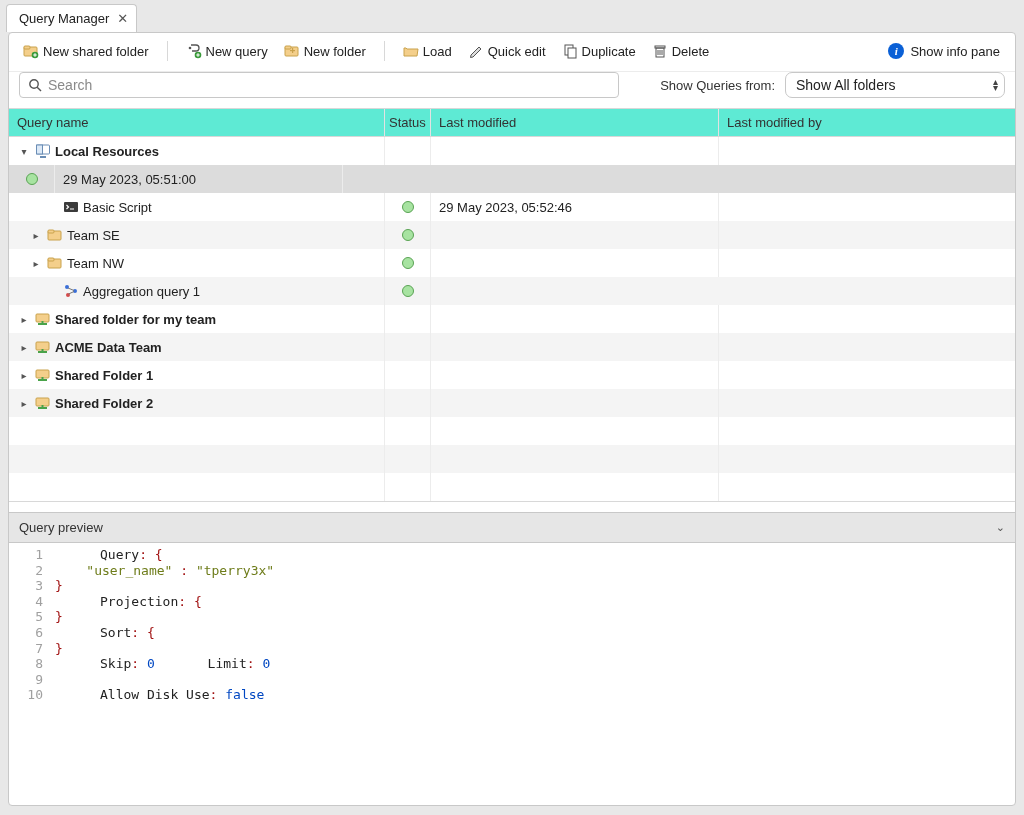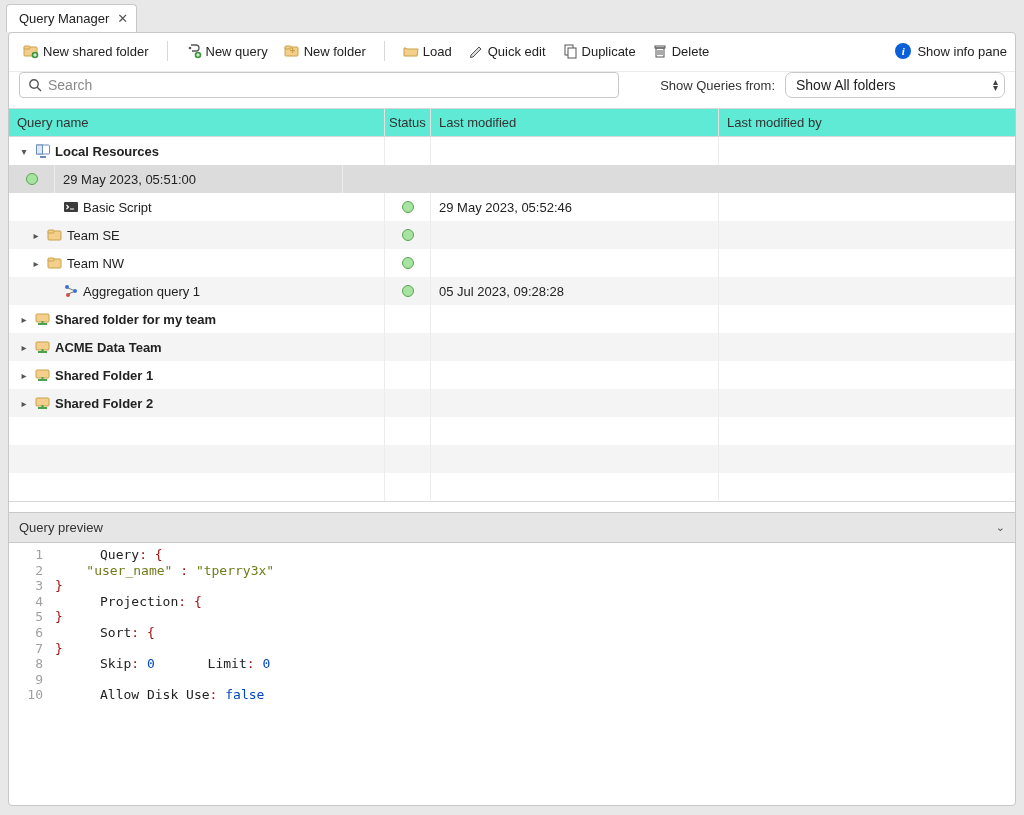--- a/index.html
+++ b/index.html
@@ -2,21 +2,21 @@
 <html><head>
 <meta charset="utf-8">
 <style>
 * { box-sizing: border-box; margin: 0; padding: 0; }
 html, body { width: 1024px; height: 815px; font-family: -apple-system, Arial, sans-serif; font-size: 13px; background: #e8e8e8; overflow: hidden; }
 .app { width: 1024px; height: 815px; background: #e8e8e8; position: relative; }
 .tab-bar { height: 32px; display: flex; align-items: flex-end; padding-left: 6px; }
 .tab { background: #fff; border: 1px solid #c8c8c8; border-bottom: none; border-radius: 4px 4px 0 0; padding: 6px 8px 6px 12px; display: flex; align-items: center; gap: 8px; font-size: 13px; color: #222; }
 .tab .close { color: #555; font-size: 13px; cursor: pointer; }
 .panel { margin: 0 8px 8px 8px; background: #fff; border: 1px solid #c8c8c8; border-radius: 4px; height: 774px; display: flex; flex-direction: column; overflow: hidden; }
-.toolbar { display: flex; align-items: center; padding: 8px 8px 10px 10px; gap: 8px; border-bottom: 1px solid #ececec; }
+.toolbar { display: flex; align-items: center; padding: 8px 15px 10px 10px; gap: 8px; border-bottom: 1px solid #ececec; }
 .tool-btn { display: flex; align-items: center; gap: 4px; padding: 2px 4px; color: #222; cursor: pointer; font-size: 13px; }
 .tool-sep { width: 1px; height: 20px; background: #d8d8d8; margin: 0 6px; }
 .tool-spacer { flex: 1; }
 .info-btn { display: flex; align-items: center; gap: 6px; color: #222; cursor: pointer; font-size: 13px; }
 .info-icon { width: 16px; height: 16px; background: #0a60d6; border-radius: 50%; display: flex; align-items: center; justify-content: center; color: #fff; font-size: 11px; font-weight: bold; font-style: italic; font-family: serif; }
 .search-row { display: flex; align-items: center; padding: 0 10px 10px 10px; gap: 10px; }
 .search-box { flex: 1; max-width: 600px; display: flex; align-items: center; border: 1px solid #c8c8c8; border-radius: 4px; padding: 4px 8px; gap: 6px; }
 .search-box input { border: none; outline: none; flex: 1; font-size: 14px; color: #333; }
 .search-box input::placeholder { color: #8a8a8a; }
 .search-icon { color: #555; }
@@ -263,21 +263,20 @@
                   <circle cx="12" cy="8" r="2" fill="#3a6fd8"></circle>
                   <circle cx="5" cy="12" r="2" fill="#d34b4b"></circle>
                   <path d="M5 5 L11 7.5 M5.5 11 L11 8.5" stroke="#777" stroke-width="1"></path>
                 </svg>
             </span>
             <span>Aggregation query 1</span>
           </div>
           <div class="cell-status">
               <span class="status-dot"></span>
             </div>
-          <div class="cell-lm">05 Jul 2023, 09:28:28</div>
           <div class="cell-by"></div>
         </div>
 
         <div class="row">
           <div class="cell-name">
             <span class="chev">▸</span>
             <span class="icon">
               <svg width="16" height="16">
                   <rect x="1" y="3" width="13" height="8" rx="1" fill="#f4cf8b" stroke="#c9a24c"></rect>
                   <rect x="3" y="12" width="9" height="2" fill="#4aa34a"></rect>

